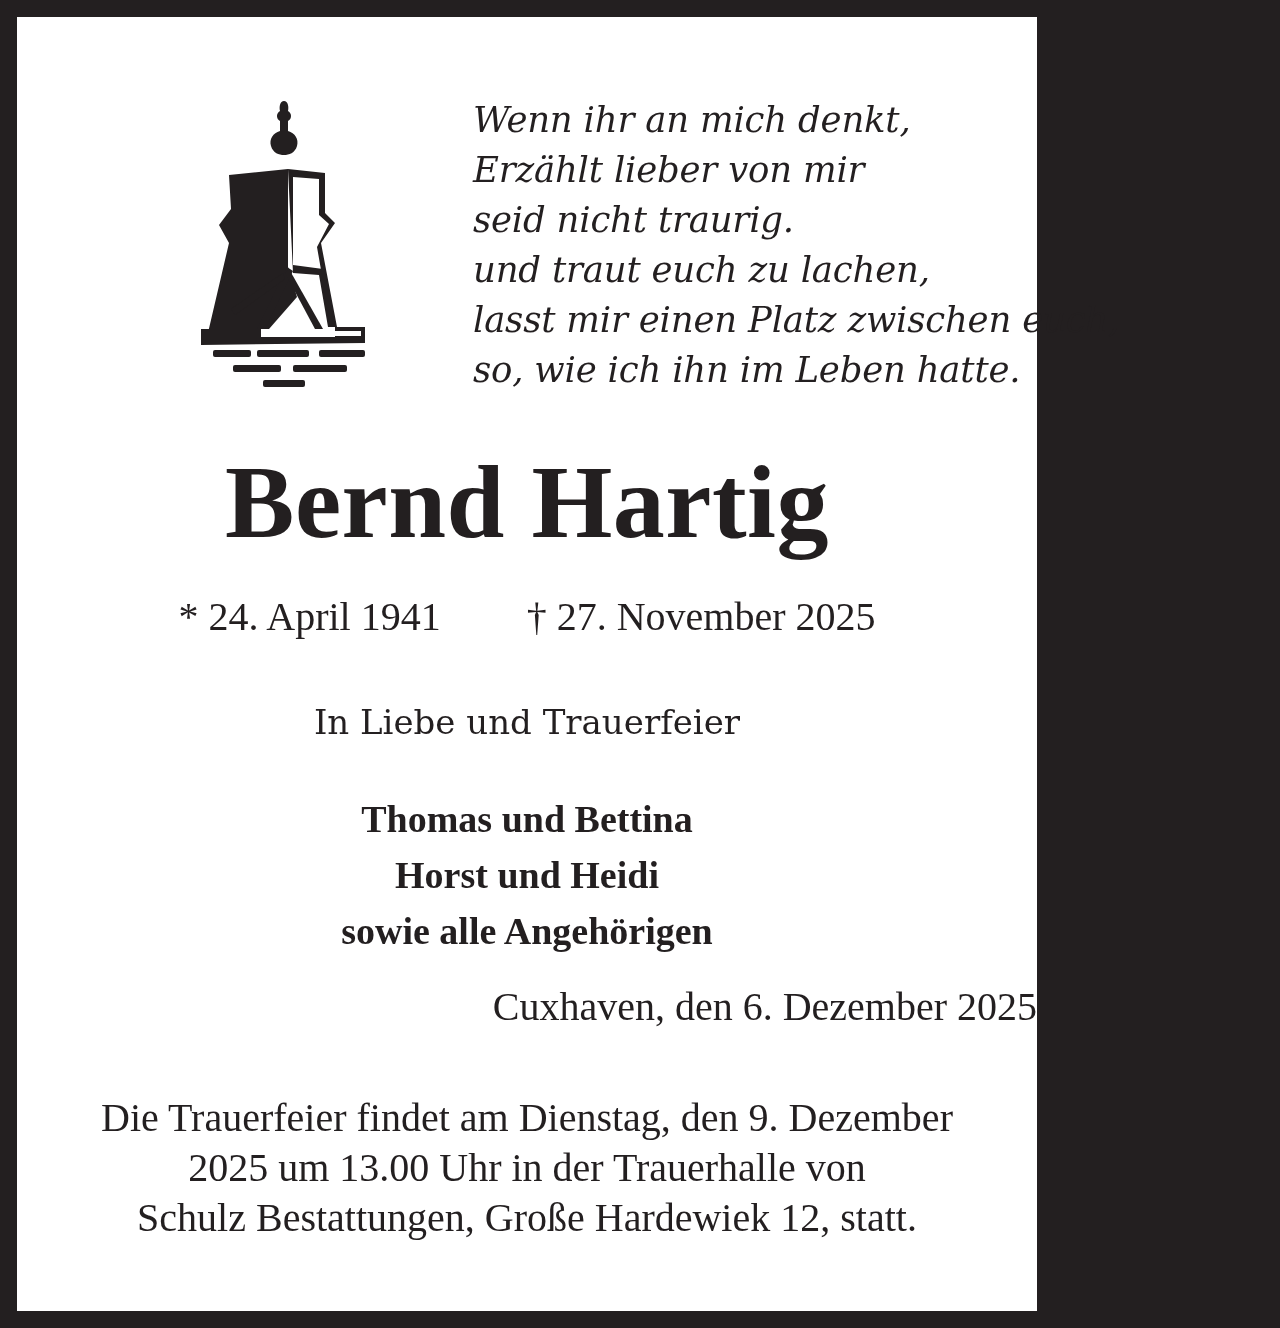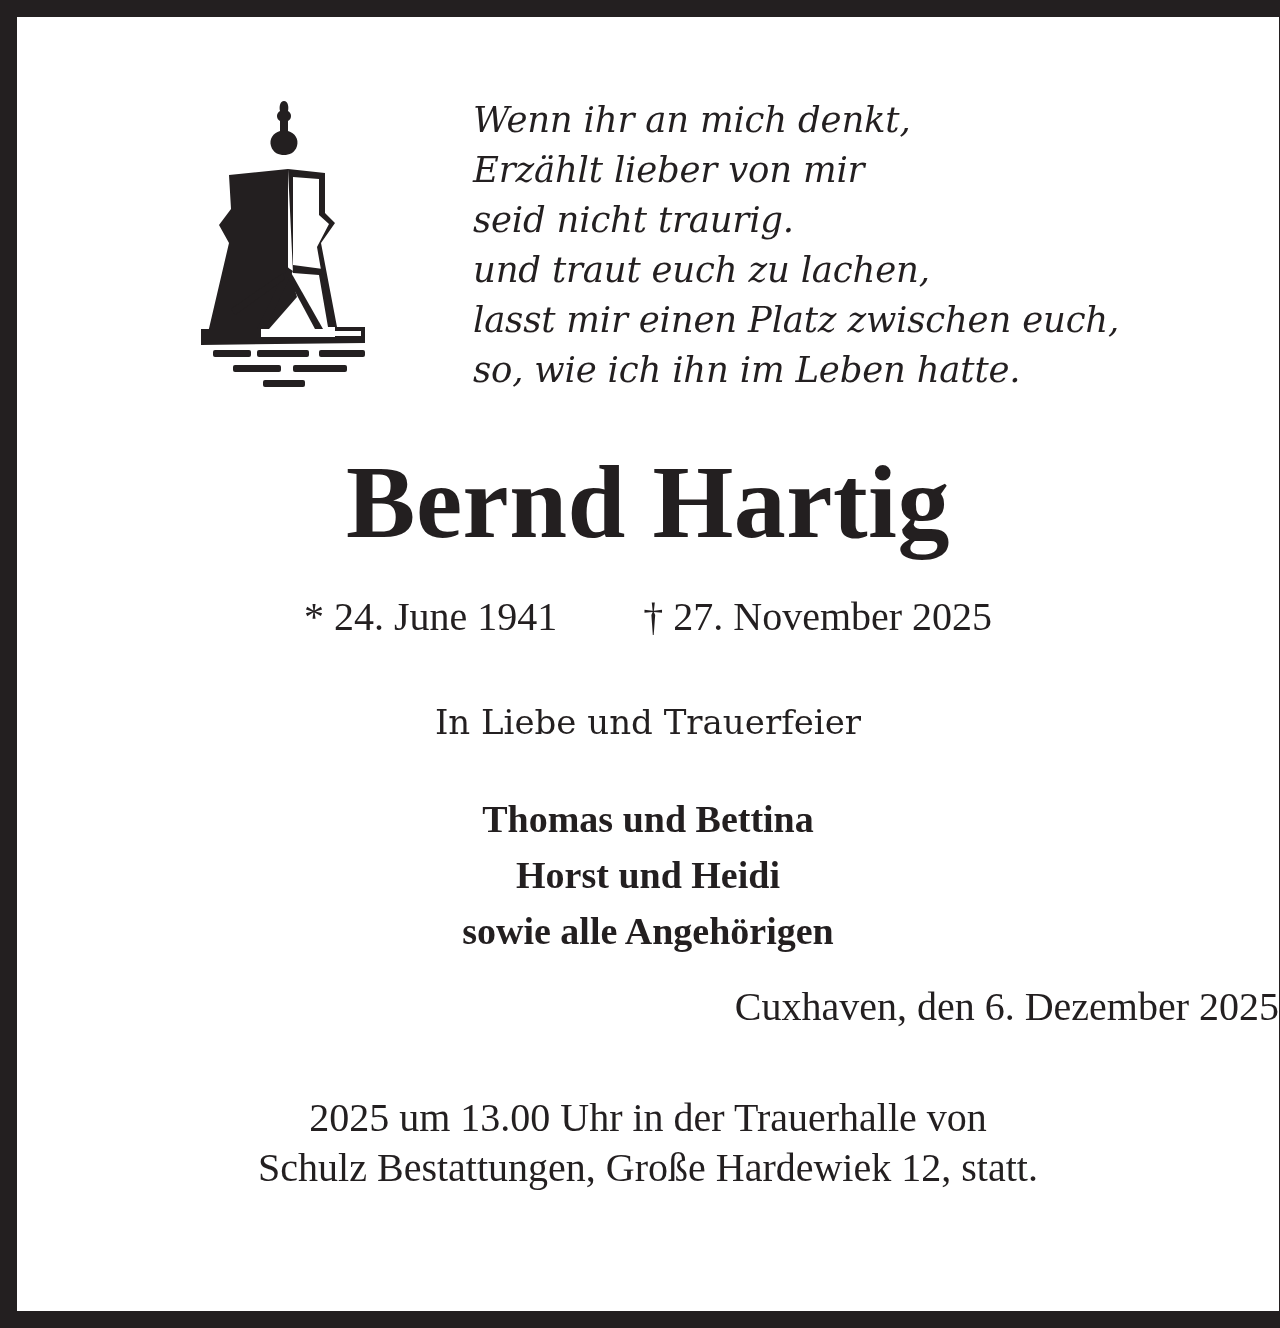--- a/index.html
+++ b/index.html
@@ -7,21 +7,21 @@
     width: 1280px; height: 1328px;
     background: #231f20;
     position: relative;
     overflow: hidden;
     font-family: "DejaVu Serif", "Liberation Serif", serif;
     color: #231f20;
   }
   .card {
     position: absolute;
     left: 17px; top: 17px;
-    width: 1262px; height: 1294px;
+    width: 1020px; height: 1294px;
     background: #ffffff;
   }
   .emblem {
     position: absolute;
     left: 168px; top: 80px;
     width: 200px; height: 310px;
   }
   .poem {
     position: absolute;
     left: 456px; top: 78px;
@@ -126,31 +126,32 @@
     <div>Erzählt lieber von mir</div>
     <div>seid nicht traurig.</div>
     <div>und traut euch zu lachen,</div>
     <div>lasst mir einen Platz zwischen euch,</div>
     <div>so, wie ich ihn im Leben hatte.</div>
   </div>
 
   <div class="name">Bernd Hartig</div>
 
   <div class="dates">
-    <span>* 24. June 1941</span><span class="gap"></span><span>† 27. November 2025</span>
+    <span>* 24. April 1941</span><span class="gap"></span><span>† 27. November 2025</span>
   </div>
 
   <div class="dedication">In Liebe und Trauerfeier</div>
 
   <div class="family">
     <div>Thomas und Bettina</div>
     <div>Horst und Heidi</div>
     <div>sowie alle Angehörigen</div>
   </div>
 
   <div class="place-date">Cuxhaven, den 6. Dezember 2025</div>
 
   <div class="service">
+    <div>Die Trauerfeier findet am Dienstag, den 9. Dezember</div>
     <div>2025 um 13.00 Uhr in der Trauerhalle von</div>
     <div>Schulz Bestattungen, Große Hardewiek 12, statt.</div>
   </div>
 
 </div>
 
 </body></html>

